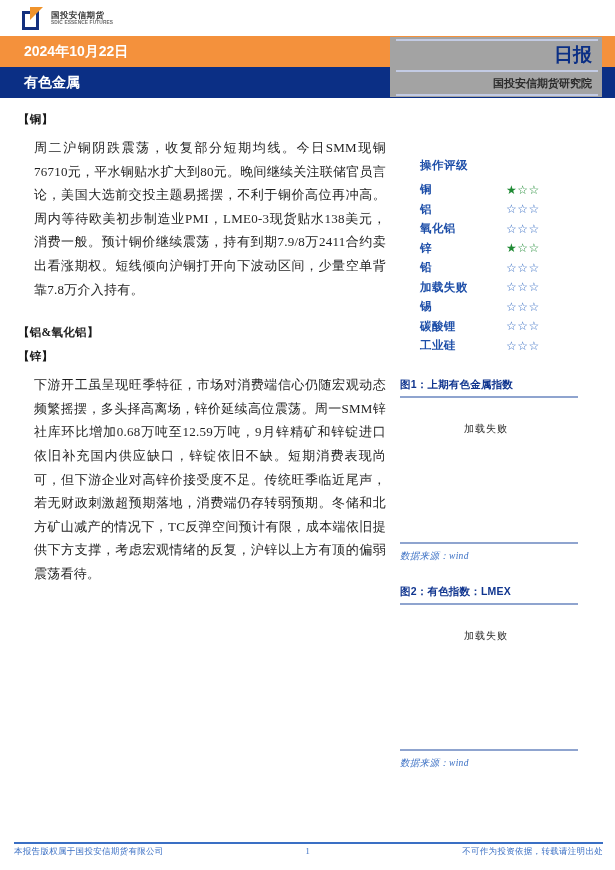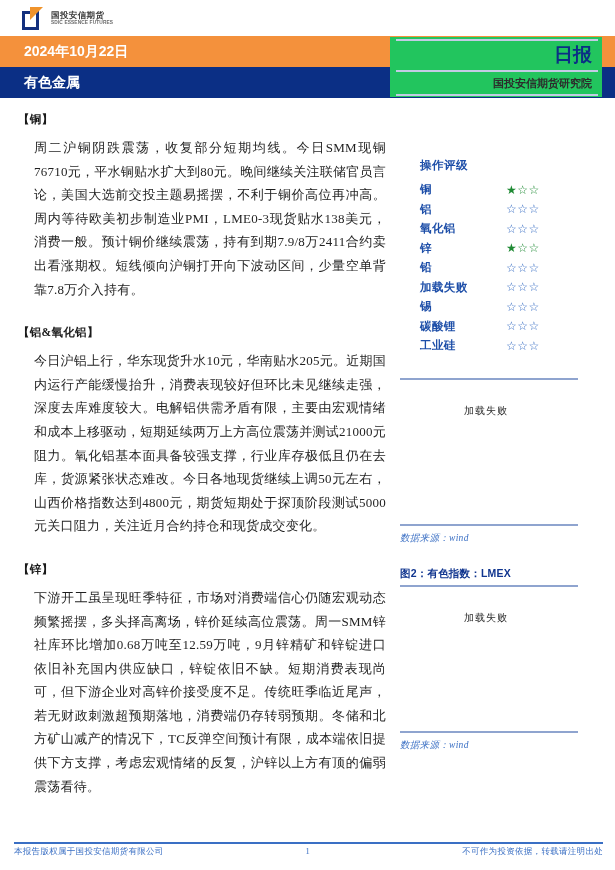--- a/index.html
+++ b/index.html
@@ -100,21 +100,21 @@
     display: flex; align-items: center;
     font-family: "Liberation Sans", sans-serif;
     font-size: 14px;
     font-weight: bold;
     color: #ffffff;
   }
   .banner-white {
     position: absolute;
     left: 390px; top: 1px;
     width: 212px; height: 60px;
-    background: #22c55e;
+    background: #a3a3a3;
     box-sizing: border-box;
   }
   .bw-rule {
     position: absolute;
     left: 6px; right: 4px;
     height: 1.5px;
     background: #c3cbe4;
   }
   .bw-rule.t0 { top: 2px; }
   .bw-rule.t1 { top: 33px; }
@@ -324,21 +324,20 @@
   </div>
 </div>
 
 <div class="page">
 
   <div class="article">
     <h3 class="sec-head">【铜】</h3>
     <p class="sec-body">周二沪铜阴跌震荡，收复部分短期均线。今日SMM现铜76710元，平水铜贴水扩大到80元。晚间继续关注联储官员言论，美国大选前交投主题易摇摆，不利于铜价高位再冲高。周内等待欧美初步制造业PMI，LME0-3现货贴水138美元，消费一般。预计铜价继续震荡，持有到期7.9/8万2411合约卖出看涨期权。短线倾向沪铜打开向下波动区间，少量空单背靠7.8万介入持有。</p>
 
     <h3 class="sec-head">【铝&amp;氧化铝】</h3>
-    <p class="sec-body">今日沪铝上行，华东现货升水10元，华南贴水205元。近期国内运行产能缓慢抬升，消费表现较好但环比未见继续走强，深度去库难度较大。电解铝供需矛盾有限，主要由宏观情绪和成本上移驱动，短期延续两万上方高位震荡并测试21000元阻力。氧化铝基本面具备较强支撑，行业库存极低且仍在去库，货源紧张状态难改。今日各地现货继续上调50元左右，山西价格指数达到4800元，期货短期处于探顶阶段测试5000元关口阻力，关注近月合约持仓和现货成交变化。</p>
 
     <h3 class="sec-head">【锌】</h3>
     <p class="sec-body last">下游开工虽呈现旺季特征，市场对消费端信心仍随宏观动态频繁摇摆，多头择高离场，锌价延续高位震荡。周一SMM锌社库环比增加0.68万吨至12.59万吨，9月锌精矿和锌锭进口依旧补充国内供应缺口，锌锭依旧不缺。短期消费表现尚可，但下游企业对高锌价接受度不足。传统旺季临近尾声，若无财政刺激超预期落地，消费端仍存转弱预期。冬储和北方矿山减产的情况下，TC反弹空间预计有限，成本端依旧提供下方支撑，考虑宏观情绪的反复，沪锌以上方有顶的偏弱震荡看待。</p>
   </div>
 
   <div class="sidebar">
 
     <div class="rating-table">
       <div class="rating-title">操作评级</div>
       <div id="rating-rows">
@@ -375,20 +374,21 @@
             <span class="rating-stars"><span class="star-empty-blue">☆</span><span class="star-empty-blue">☆</span><span class="star-empty-blue">☆</span></span>
           </div>
           <div class="rating-row">
             <span class="rating-name">工业硅</span>
             <span class="rating-stars"><span class="star-empty-blue">☆</span><span class="star-empty-blue">☆</span><span class="star-empty-blue">☆</span></span>
           </div>
         </div>
     </div>
 
     <div class="figure">
+      <div class="fig-caption">图1：上期有色金属指数</div>
       <div class="fig-rule"></div>
       <div class="fig-area">
         <div class="fig-fail">加载失败</div>
       </div>
       <div class="fig-rule bottom"></div>
       <div class="fig-source">数据来源：wind</div>
     </div>
 
     <div class="figure">
       <div class="fig-caption">图2：有色指数：LMEX</div>

